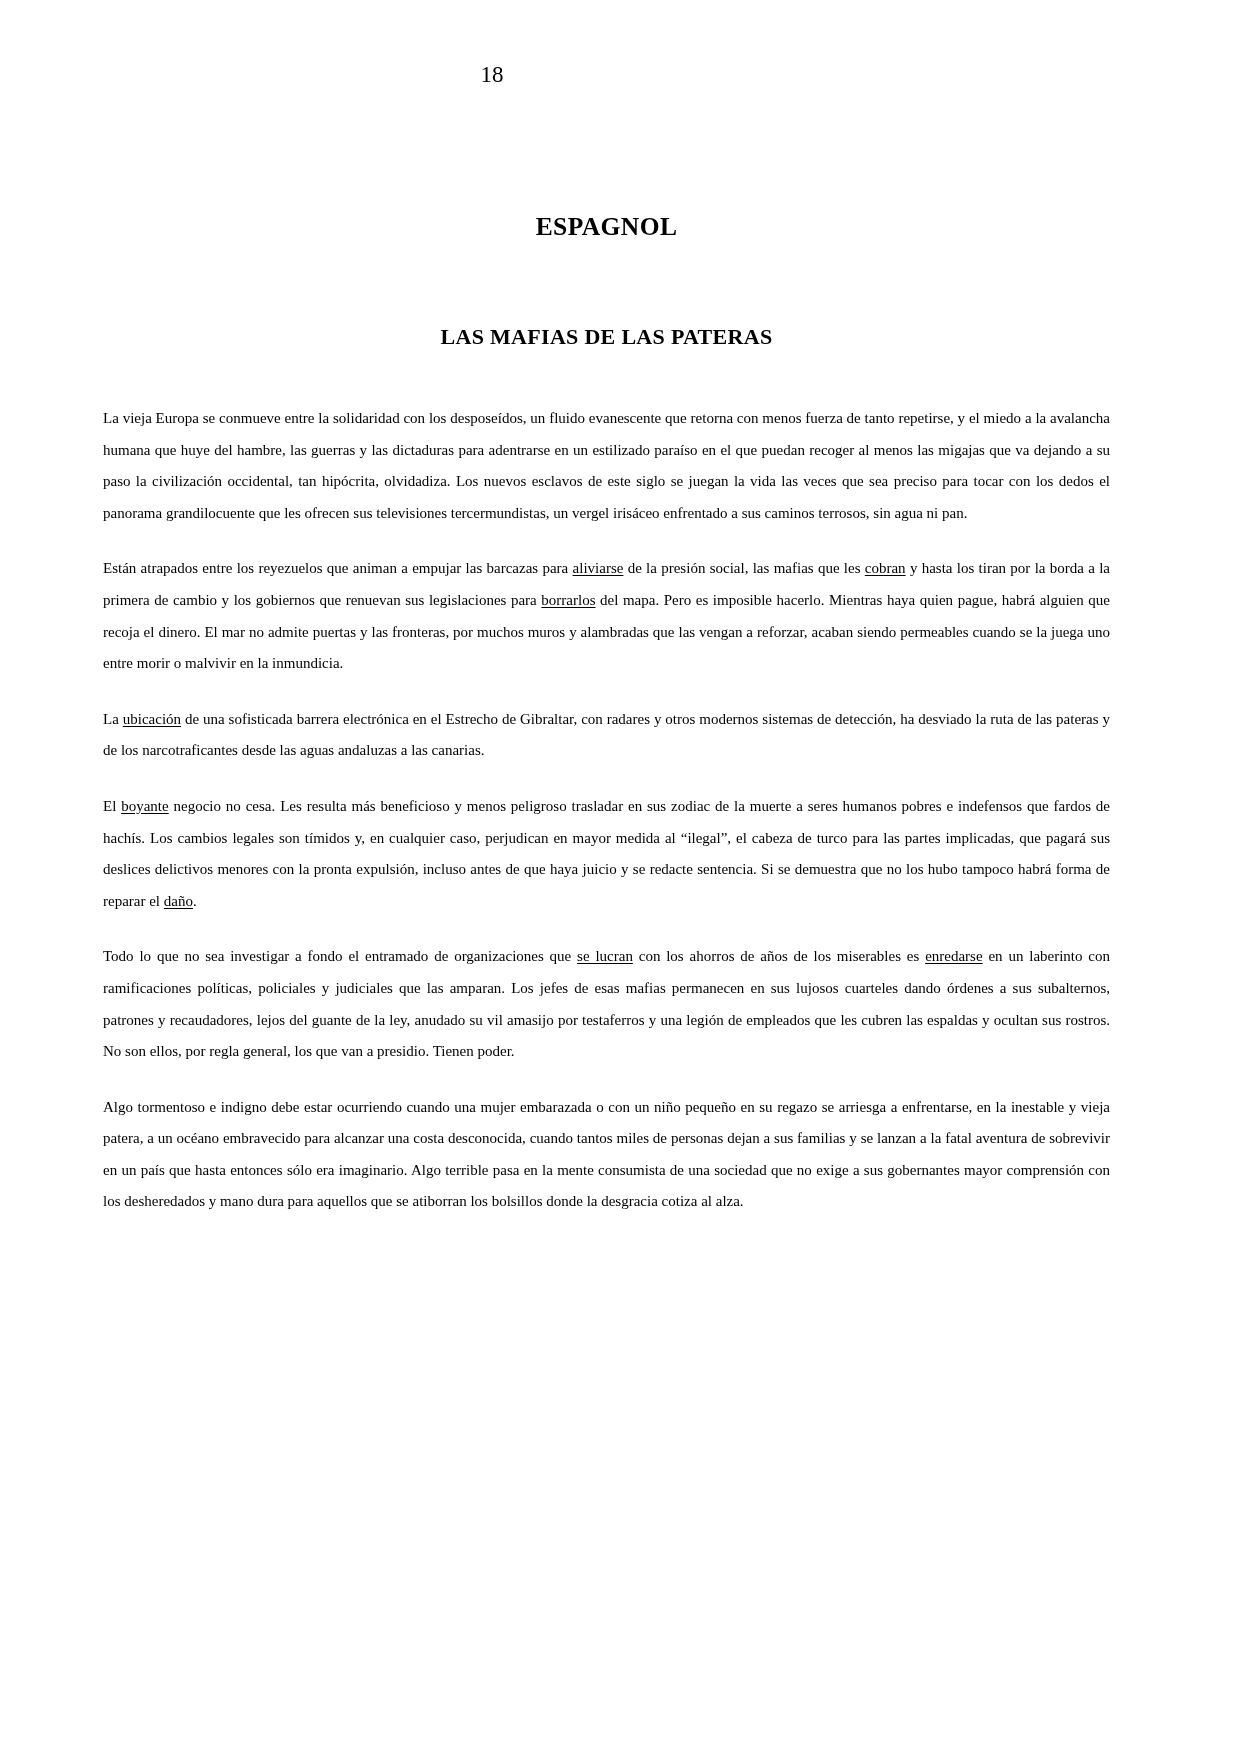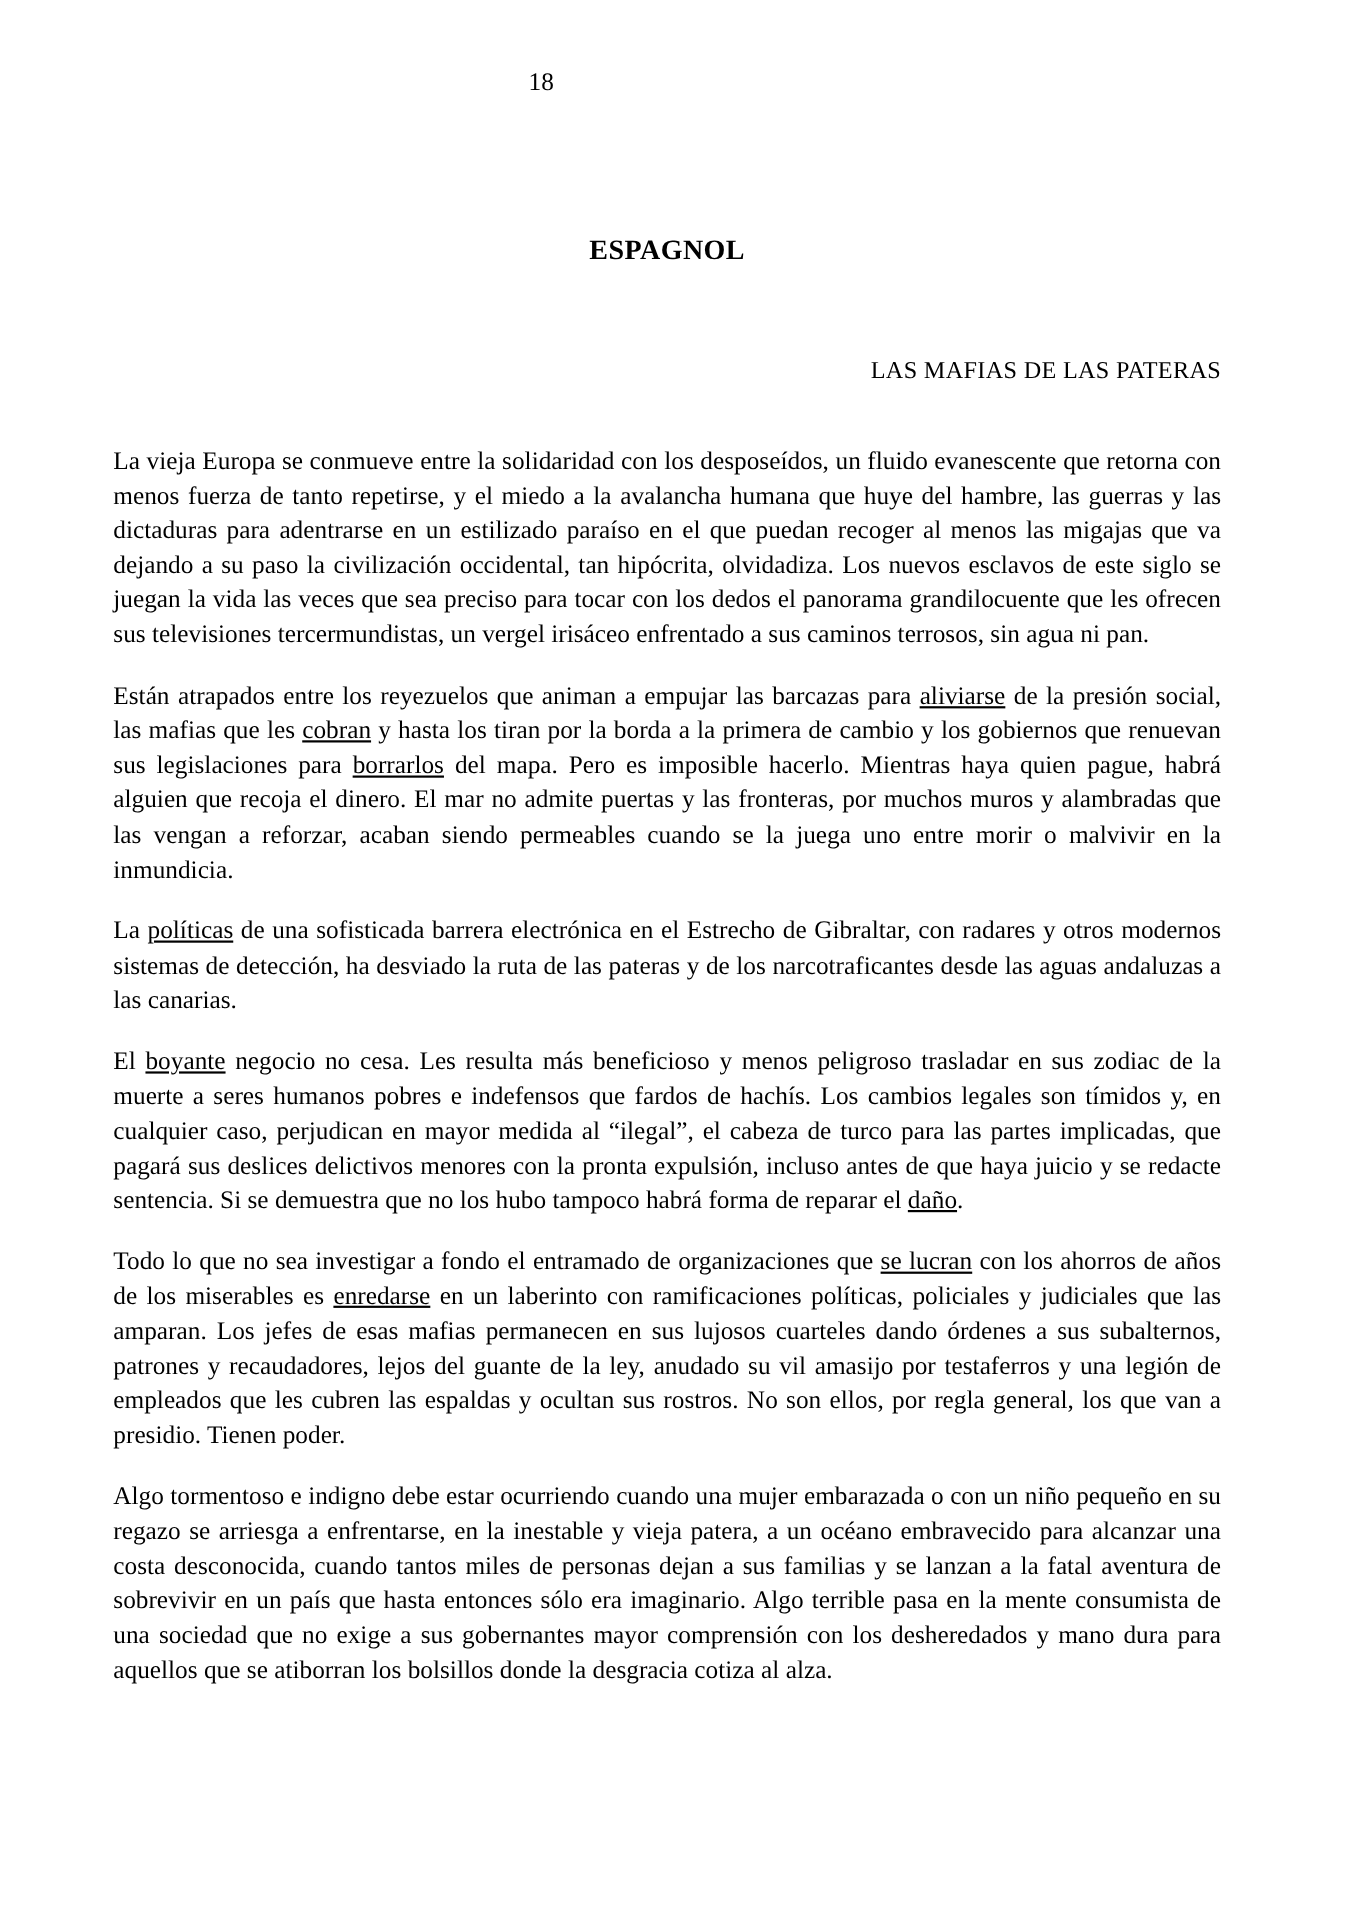--- a/index.html
+++ b/index.html
@@ -38,32 +38,32 @@
     width: 1007px;
   }
   .doc-title {
     text-align: center;
     font-weight: bold;
     font-size: 25.5px;
     letter-spacing: 0.4px;
     margin: 0 0 0 0;
   }
   .doc-subtitle {
-    text-align: right;
-    font-weight: normal;
+    text-align: center;
+    font-weight: bold;
     font-size: 22px;
     letter-spacing: 0.3px;
     margin: 82px 0 0 0;
   }
   .body-text {
     margin: 0;
     padding: 0;
   }
   .body-text p {
-    font-size: 23px;
+    font-size: 15px;
     line-height: 31.6px;
     text-align: justify;
     margin: 4px 0 24px 0;
     text-justify: inter-word;
     hyphens: none;
   }
   .body-text p:first-child {
     margin-top: 0;
   }
   .para-block {
@@ -83,21 +83,21 @@
 
   <div class="content">
 
     <h1 class="doc-title">ESPAGNOL</h1>
 
     <h2 class="doc-subtitle">LAS MAFIAS DE LAS PATERAS</h2>
 
     <div class="body-text para-block" id="body-host">
         <p><span>La vieja Europa se conmueve entre la solidaridad con los desposeídos, un fluido evanescente que retorna con menos fuerza de tanto repetirse, y el miedo a la avalancha humana que huye del hambre, las guerras y las dictaduras para adentrarse en un estilizado paraíso en el que puedan recoger al menos las migajas que va dejando a su paso la civilización occidental, tan hipócrita, olvidadiza. Los nuevos esclavos de este siglo se juegan la vida las veces que sea preciso para tocar con los dedos el panorama grandilocuente que les ofrecen sus televisiones tercermundistas, un vergel irisáceo enfrentado a sus caminos terrosos, sin agua ni pan.</span></p>
         <p><span>Están atrapados entre los reyezuelos que animan a empujar las barcazas para </span><u>aliviarse</u><span> de la presión social, las mafias que les </span><u>cobran</u><span> y hasta los tiran por la borda a la primera de cambio y los gobiernos que renuevan sus legislaciones para </span><u>borrarlos</u><span> del mapa. Pero es imposible hacerlo. Mientras haya quien pague, habrá alguien que recoja el dinero. El mar no admite puertas y las fronteras, por muchos muros y alambradas que las vengan a reforzar, acaban siendo permeables cuando se la juega uno entre morir o malvivir en la inmundicia.</span></p>
-        <p><span>La </span><u>políticas</u><span> de una sofisticada barrera electrónica en el Estrecho de Gibraltar, con radares y otros modernos sistemas de detección, ha desviado la ruta de las pateras y de los narcotraficantes desde las aguas andaluzas a las canarias.</span></p>
+        <p><span>La </span><u>ubicación</u><span> de una sofisticada barrera electrónica en el Estrecho de Gibraltar, con radares y otros modernos sistemas de detección, ha desviado la ruta de las pateras y de los narcotraficantes desde las aguas andaluzas a las canarias.</span></p>
         <p><span>El </span><u>boyante</u><span> negocio no cesa. Les resulta más beneficioso y menos peligroso trasladar en sus zodiac de la muerte a seres humanos pobres e indefensos que fardos de hachís. Los cambios legales son tímidos y, en cualquier caso, perjudican en mayor medida al “ilegal”, el cabeza de turco para las partes implicadas, que pagará sus deslices delictivos menores con la pronta expulsión, incluso antes de que haya juicio y se redacte sentencia. Si se demuestra que no los hubo tampoco habrá forma de reparar el </span><u>daño</u><span>.</span></p>
         <p><span>Todo lo que no sea investigar a fondo el entramado de organizaciones que </span><u>se lucran</u><span> con los ahorros de años de los miserables es </span><u>enredarse</u><span> en un laberinto con ramificaciones políticas, policiales y judiciales que las amparan. Los jefes de esas mafias permanecen en sus lujosos cuarteles dando órdenes a sus subalternos, patrones y recaudadores, lejos del guante de la ley, anudado su vil amasijo por testaferros y una legión de empleados que les cubren las espaldas y ocultan sus rostros. No son ellos, por regla general, los que van a presidio. Tienen poder.</span></p>
         <p><span>Algo tormentoso e indigno debe estar ocurriendo cuando una mujer embarazada o con un niño pequeño en su regazo se arriesga a enfrentarse, en la inestable y vieja patera, a un océano embravecido para alcanzar una costa desconocida, cuando tantos miles de personas dejan a sus familias y se lanzan a la fatal aventura de sobrevivir en un país que hasta entonces sólo era imaginario. Algo terrible pasa en la mente consumista de una sociedad que no exige a sus gobernantes mayor comprensión con los desheredados y mano dura para aquellos que se atiborran los bolsillos donde la desgracia cotiza al alza.</span></p>
       </div>
 
   </div>
 
 </div>
 
 </body></html>

